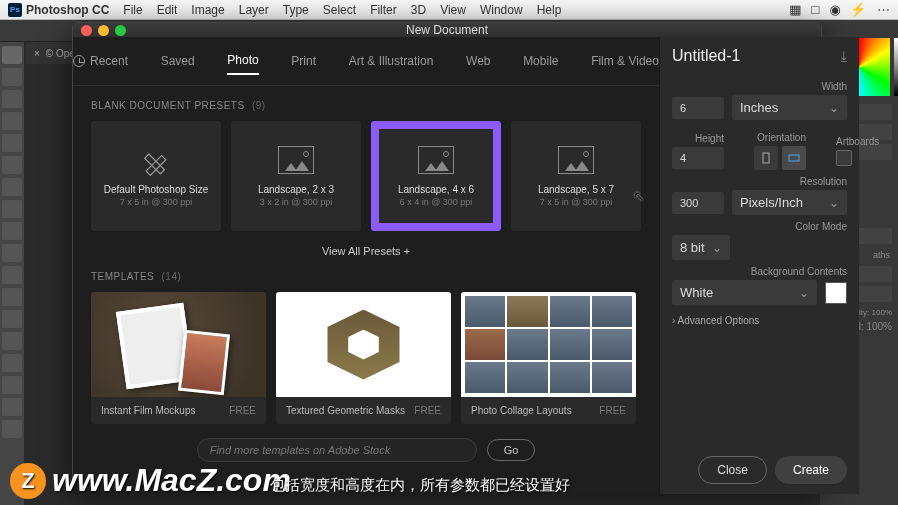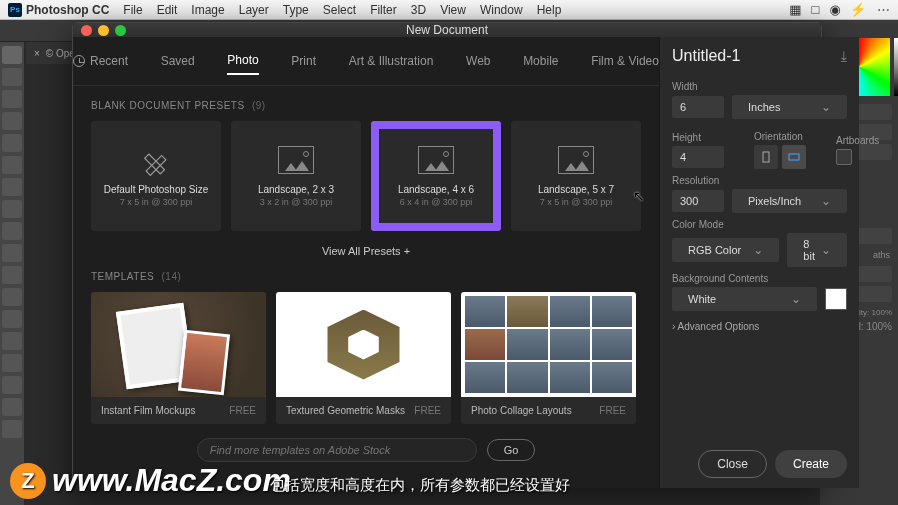--- a/index.html
+++ b/index.html
@@ -66,34 +66,34 @@
 .th1::before { content: ""; position: absolute; width: 60px; height: 70px; background: #eee; top: 15px; left: 30px; transform: rotate(-8deg); border: 4px solid #fff; box-shadow: 2px 2px 6px rgba(0,0,0,0.5); }
 .th1::after { content: ""; position: absolute; width: 40px; height: 55px; background: linear-gradient(#c97a5a,#8a4a3a); top: 40px; left: 90px; transform: rotate(6deg); border: 3px solid #fff; box-shadow: 2px 2px 6px rgba(0,0,0,0.5); }
 .th2 { background: #fff; display: flex; align-items: center; justify-content: center; }
 .th2 .hex { width: 80px; height: 70px; background: linear-gradient(#6b5a3a,#8a7a4a); clip-path: polygon(50% 0, 95% 25%, 95% 75%, 50% 100%, 5% 75%, 5% 25%); position: relative; }
 .th2 .hex::after { content: ""; position: absolute; top: 50%; left: 50%; width: 34px; height: 30px; background: #fff; clip-path: polygon(50% 0, 95% 25%, 95% 75%, 50% 100%, 5% 75%, 5% 25%); transform: translate(-50%,-50%); }
 .th3 { background: #fff; padding: 4px; display: grid; grid-template-columns: repeat(4, 1fr); grid-template-rows: repeat(3, 1fr); gap: 2px; }
 .th3 div { background: linear-gradient(#6a7a8a,#4a5a6a); }
 .th3 div:nth-child(2) { background: linear-gradient(#8a7a5a,#6a5a3a); }
 .th3 div:nth-child(5) { background: linear-gradient(#9a6a4a,#7a4a3a); }
 
-.search-row { display: flex; gap: 10px; align-items: center; justify-content: center; margin: 14px 0 18px; }
+.search-row { display: flex; gap: 10px; align-items: center; justify-content: center; margin: 14px 0 24px; }
 .search-input { background: #252525; border: 1px solid #3a3a3a; border-radius: 14px; padding: 5px 12px; color: #888; font-size: 11px; width: 280px; font-style: italic; }
 .go-btn { border: 1px solid #666; background: transparent; color: #ccc; padding: 4px 16px; border-radius: 14px; font-size: 11px; cursor: pointer; }
 
 
 .side { width: 200px; background: #2a2a2a; border-left: 1px solid #1a1a1a; padding: 10px 12px; display: flex; flex-direction: column; }
 .side-head { color: #888; font-size: 9.5px; letter-spacing: 0.5px; margin-bottom: 6px; }
 .doc-title-row { display: flex; justify-content: space-between; align-items: center; margin-bottom: 10px; }
 .doc-title { color: #eee; font-size: 16px; font-weight: 300; }
 .dl-icon { color: #888; font-size: 14px; }
-.lbl { color: #999; font-size: 10px; margin: 6px 0 3px; }
+.lbl { color: #999; font-size: 10px; margin: 6px 0 3px; text-align: right; }
 .row { display: flex; gap: 8px; align-items: center; }
 .inp { background: #3a3a3a; border: none; color: #ddd; padding: 5px 8px; font-size: 11px; flex: 1; border-radius: 2px; min-width: 0; }
-.sel { background: #3a3a3a; border: none; color: #ddd; padding: 5px 16px; font-size: 11px; border-radius: 2px; position: relative; cursor: pointer; display: flex; justify-content: space-between; align-items: center; flex: 1; }
+.sel { background: #3a3a3a; border: none; color: #ddd; padding: 5px 8px; font-size: 13px; border-radius: 2px; position: relative; cursor: pointer; display: flex; justify-content: space-between; align-items: center; flex: 1; }
 .sel::after { content: "⌄"; color: #999; font-size: 12px; margin-left: 6px; }
 .orient-btns { display: flex; gap: 4px; }
 .ob { width: 24px; height: 24px; background: #3a3a3a; display: flex; align-items: center; justify-content: center; border-radius: 2px; cursor: pointer; }
 .ob svg { width: 14px; height: 14px; }
 .ob.active { background: #4a4a4a; }
 .cb { width: 16px; height: 16px; border: 1px solid #666; background: #3a3a3a; border-radius: 2px; cursor: pointer; }
 .swatch { width: 22px; height: 22px; background: #fff; border: 1px solid #555; }
 .adv { color: #aaa; font-size: 10px; margin-top: 10px; cursor: pointer; }
 .adv::before { content: "› "; }
 .btns { margin-top: auto; display: flex; gap: 8px; justify-content: flex-end; padding-top: 12px; }
@@ -349,23 +349,20 @@
       <div class="lbl">Resolution</div>
       <div class="row">
         <input class="inp" style="flex: 0 0 52px;" value="300">
         <div class="sel">
             <span>Pixels/Inch</span>
           </div>
       </div>
 
       <div class="lbl">Color Mode</div>
       <div class="row">
-        <div class="sel">
-            <span>RGB Color</span>
-          </div>
         <div class="sel" style="flex:0 0 58px">
             <span>8 bit</span>
           </div>
       </div>
 
       <div class="lbl">Background Contents</div>
       <div class="row">
         <div class="sel">
             <span>White</span>
           </div>

